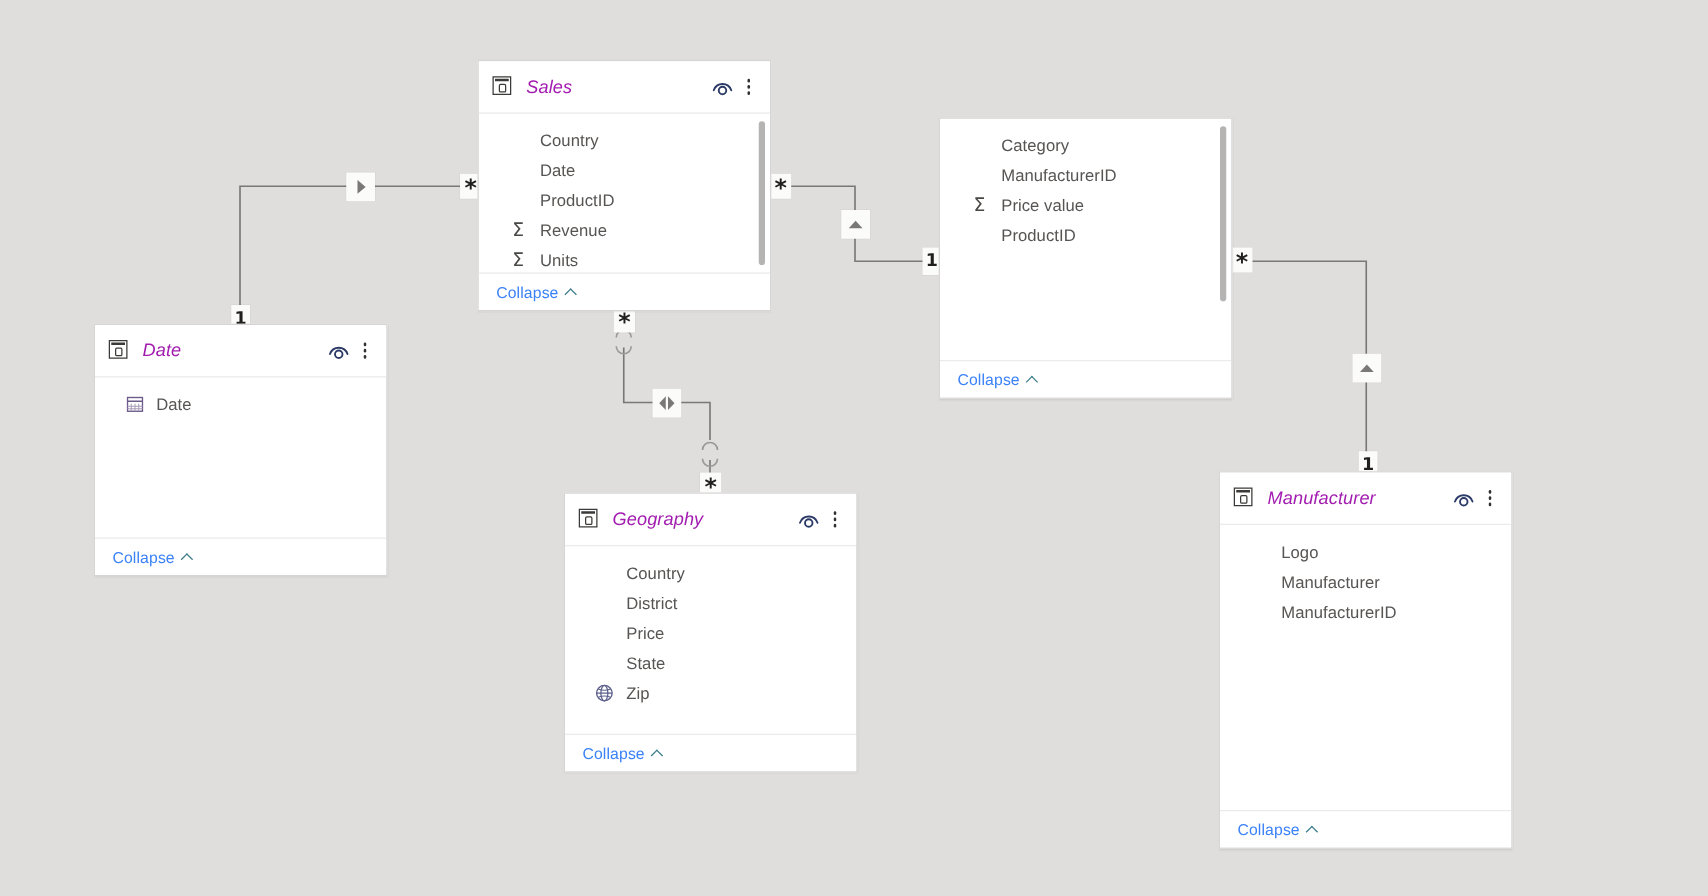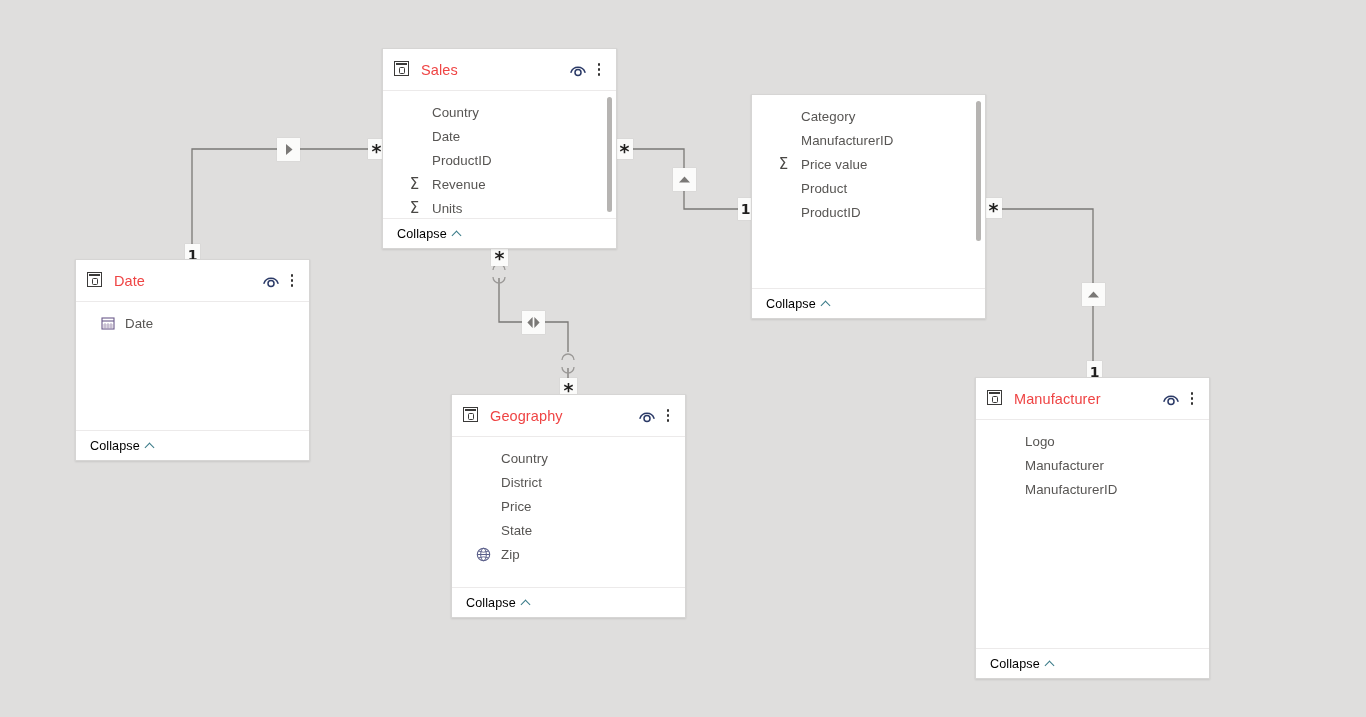--- a/index.html
+++ b/index.html
@@ -79,25 +79,26 @@
     position: absolute;
     left: 4.5px; top: 5.5px;
     width: 6px; height: 7px;
     border: 1.3px solid #3b3a39;
     border-radius: 1.5px;
     box-sizing: border-box;
   }
 
   .card-title {
     font-size: 14.5px;
-    color: #ef4444;
+    color: #a21caf;
     font-weight: 400;
     letter-spacing: 0.1px;
     white-space: nowrap;
     flex: 1;
+    font-style: italic;
   }
 
   .hdr-actions {
     display: flex;
     align-items: center;
     gap: 2px;
   }
 
   .eye-btn {
     width: 22px;
@@ -169,21 +170,21 @@
     min-height: 30px;
     display: flex;
     align-items: center;
     padding-left: 14px;
     border-top: 1px solid #eceaea;
     background: #fff;
     box-sizing: border-box;
   }
   .collapse-link {
     font-size: 12.6px;
-    color: #000000;
+    color: #3b82f6;
     display: inline-flex;
     align-items: center;
     gap: 6px;
     letter-spacing: 0.1px;
   }
   .chev-up {
     width: 9px;
     height: 9px;
     position: relative;
     display: inline-block;
@@ -388,24 +389,20 @@
       </div>
       <div class="field">
         <span class="fi blank"></span>
         <span class="fname">ManufacturerID</span>
       </div>
       <div class="field">
         <span class="fi">
             <span class="sigma">Σ</span>
           </span>
         <span class="fname">Price value</span>
-      </div>
-      <div class="field">
-        <span class="fi blank"></span>
-        <span class="fname">Product</span>
       </div>
       <div class="field">
         <span class="fi blank"></span>
         <span class="fname">ProductID</span>
       </div>
       <div class="scrollbar" style="height:140px;"></div>
     </div>
     <div class="card-footer">
       <span class="collapse-link">
         <span>Collapse</span>

